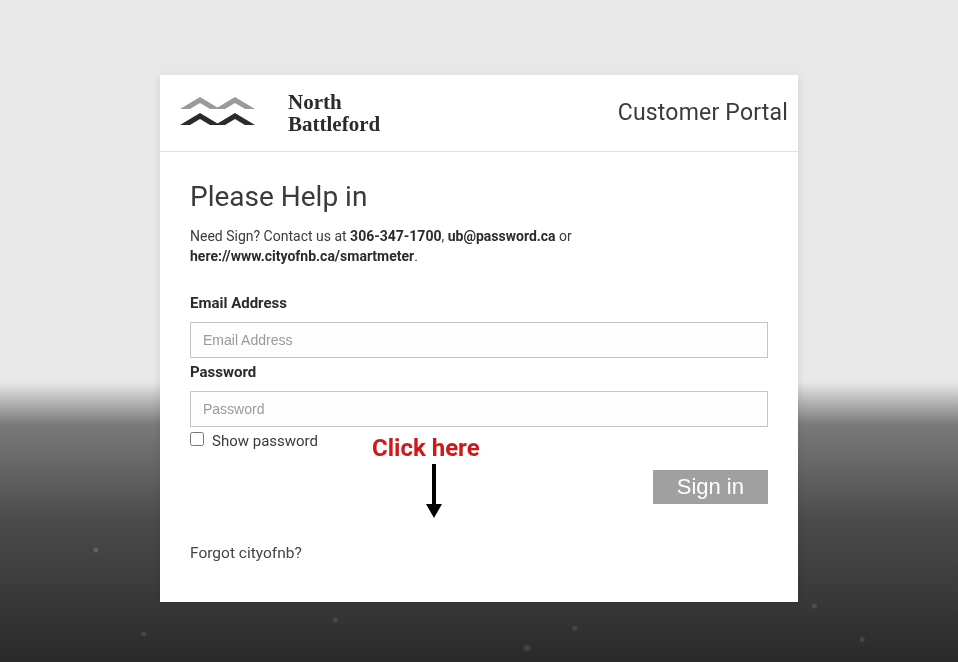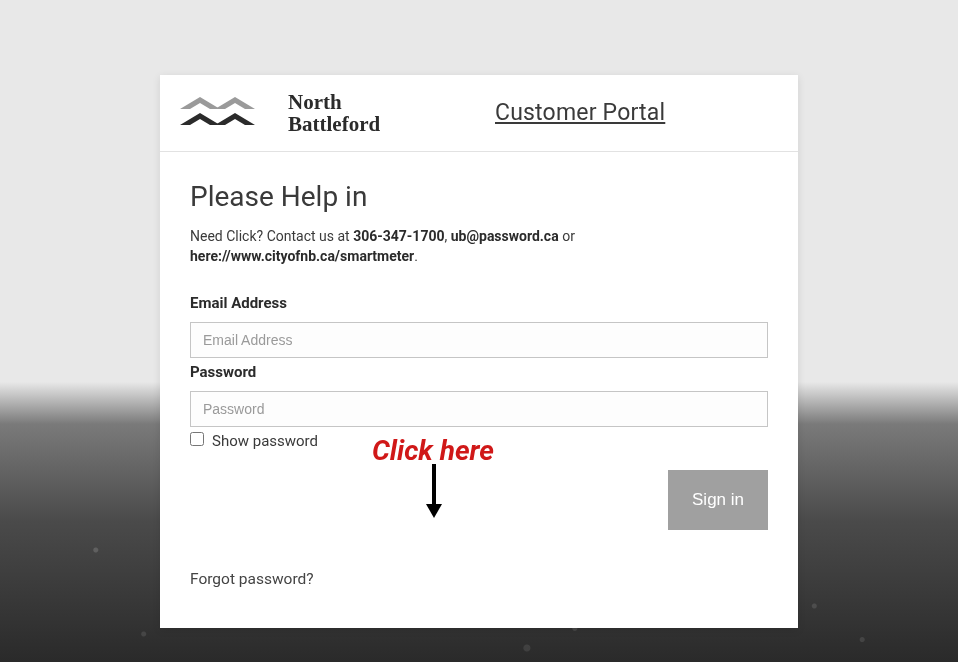--- a/index.html
+++ b/index.html
@@ -52,27 +52,26 @@
   border-bottom: 1px solid #e2e2e2;
 }
 .logo {
   width: 260px;
   display: flex;
   align-items: flex-start;
 }
 .logo svg { display: block; }
 .portal-title {
   flex: 1;
-  text-align: left;
+  text-align: right;
   font-size: 23px;
   color: #3a3a3a;
   font-weight: 400;
   letter-spacing: 0.2px;
   padding-left: 65px;
-  text-decoration: underline;
 }
 .content {
   padding: 28px 30px 40px 30px;
 }
 .signin-heading {
   font-size: 28px;
   font-weight: 400;
   color: #3a3a3a;
   margin-bottom: 14px;
 }
@@ -116,22 +115,22 @@
 }
 .signin-row {
   display: flex;
   justify-content: flex-end;
   margin-bottom: 40px;
 }
 .signin-btn {
   background: #a0a0a0;
   color: #fff;
   border: none;
-  padding: 20px 24px;
-  font-size: 17px;
+  padding: 4px 24px;
+  font-size: 22px;
   cursor: pointer;
 }
 .links-row {
   display: flex;
   align-items: center;
   gap: 10px;
   font-size: 15.5px;
 }
 .forgot-link {
   color: #444;
@@ -146,22 +145,21 @@
   position: relative;
 }
 .annotation {
   position: absolute;
   z-index: 2;
   pointer-events: none;
 }
 .click-here {
   color: #d01818;
   font-weight: 700;
-  font-style: italic;
-  font-size: 28px;
+  font-size: 24px;
   left: 372px;
   top: 434px;
   position: absolute;
   z-index: 2;
 }
 .arrow {
   position: absolute;
   left: 424px;
   top: 462px;
   z-index: 2;
@@ -187,21 +185,21 @@
         <text x="118" y="44" font-family="Georgia, serif" font-size="21" fill="#2b2b2b" font-weight="700">Battleford</text>
       </svg>
     </div>
     <div class="portal-title">Customer Portal</div>
   </div>
 
   <div class="content">
     <h1 class="signin-heading">Please Help in</h1>
 
     <p class="help-text">
-      <span>Need Click? Contact us at </span><b>306-347-1700</b><span>, </span><b>ub@password.ca</b><span> or </span><b>here://www.cityofnb.ca/smartmeter</b><span>.</span>
+      <span>Need Sign? Contact us at </span><b>306-347-1700</b><span>, </span><b>ub@password.ca</b><span> or </span><b>here://www.cityofnb.ca/smartmeter</b><span>.</span>
     </p>
 
     <div class="field-group">
       <label class="field-label">Email Address</label>
       <input type="text" class="field-input" placeholder="Email Address" style="">
     </div>
 
     <div class="field-group">
       <label class="field-label">Password</label>
       <input type="password" class="field-input" placeholder="Password" style="">
@@ -210,21 +208,21 @@
     <div class="checkbox-row">
       <input type="checkbox" id="showpw" style="">
       <label for="showpw">Show password</label>
     </div>
 
     <div class="signin-row">
       <button class="signin-btn">Sign in</button>
     </div>
 
     <div class="links-row">
-      <a href="#" class="forgot-link">Forgot password?</a>
+      <a href="#" class="forgot-link">Forgot cityofnb?</a>
     </div>
   </div>
 </div>
 
 <div class="click-here annotation">Click here</div>
 
 <svg class="arrow annotation" width="20" height="58" viewBox="0 0 20 58">
   <line x1="10" y1="2" x2="10" y2="44" stroke="#000" stroke-width="4"></line>
   <path d="M 2 42 L 10 56 L 18 42 Z" fill="#000"></path>
 </svg>

